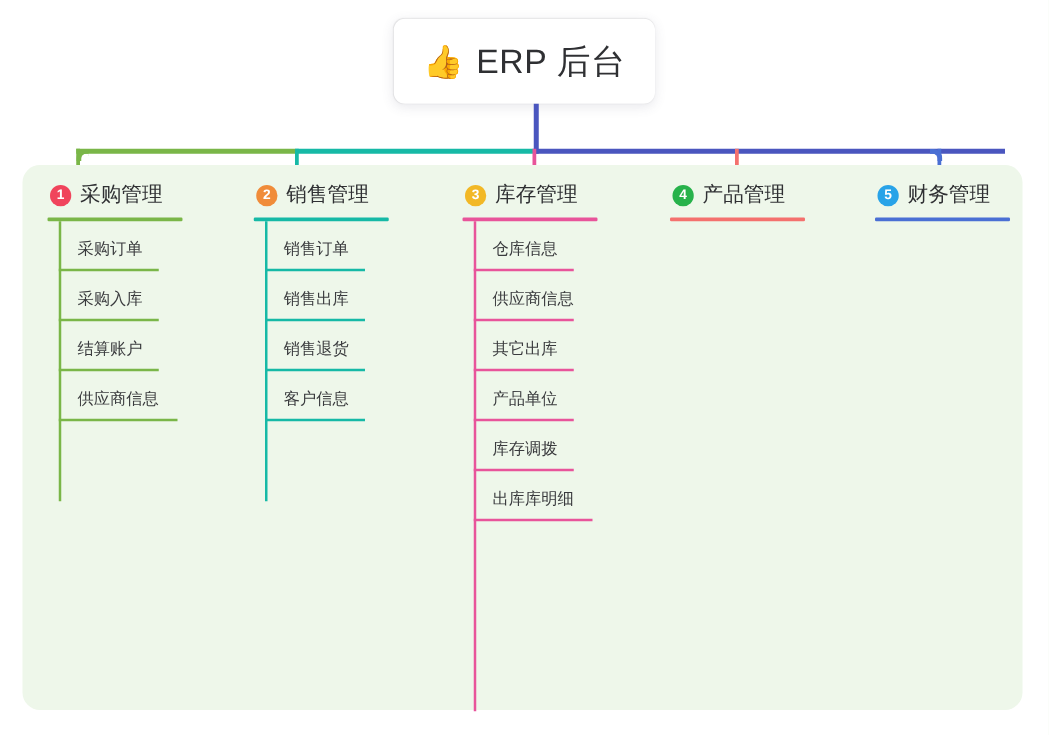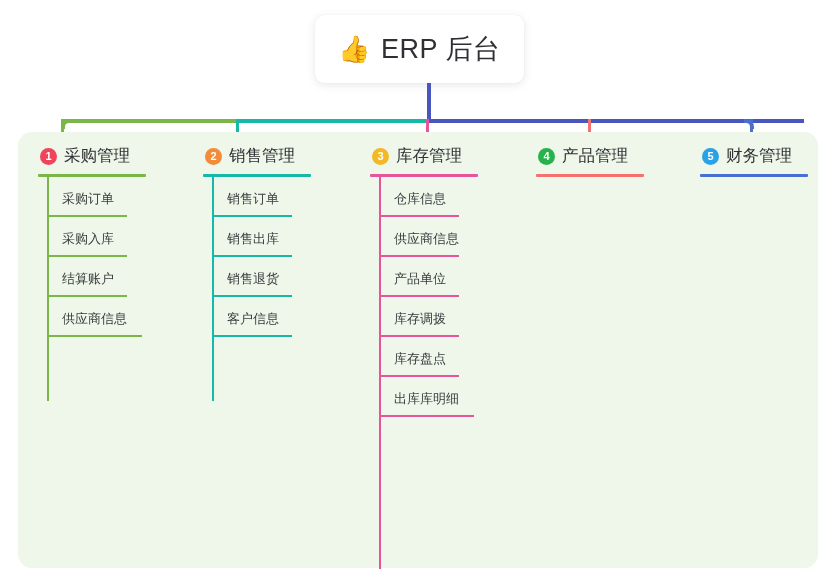--- a/index.html
+++ b/index.html
@@ -169,29 +169,29 @@
           <div class="spine" style="height: 392px; background: rgb(232, 84, 154);"></div>
           <div class="item">
             <span class="item-label">仓库信息</span>
             <div class="item-rule" style="width: 80px; background: rgb(232, 84, 154);"></div>
           </div>
           <div class="item">
             <span class="item-label">供应商信息</span>
             <div class="item-rule" style="width: 80px; background: rgb(232, 84, 154);"></div>
           </div>
           <div class="item">
+            <span class="item-label">其它出库</span>
+            <div class="item-rule" style="width: 80px; background: rgb(232, 84, 154);"></div>
+          </div>
+          <div class="item">
             <span class="item-label">产品单位</span>
             <div class="item-rule" style="width: 80px; background: rgb(232, 84, 154);"></div>
           </div>
           <div class="item">
             <span class="item-label">库存调拨</span>
-            <div class="item-rule" style="width: 80px; background: rgb(232, 84, 154);"></div>
-          </div>
-          <div class="item">
-            <span class="item-label">库存盘点</span>
             <div class="item-rule" style="width: 80px; background: rgb(232, 84, 154);"></div>
           </div>
           <div class="item">
             <span class="item-label">出库库明细</span>
             <div class="item-rule" style="width: 95px; background: rgb(232, 84, 154);"></div>
           </div>
         </div>
       </div>
       <div class="col" style="left: 536px;">
         <div class="col-head">

